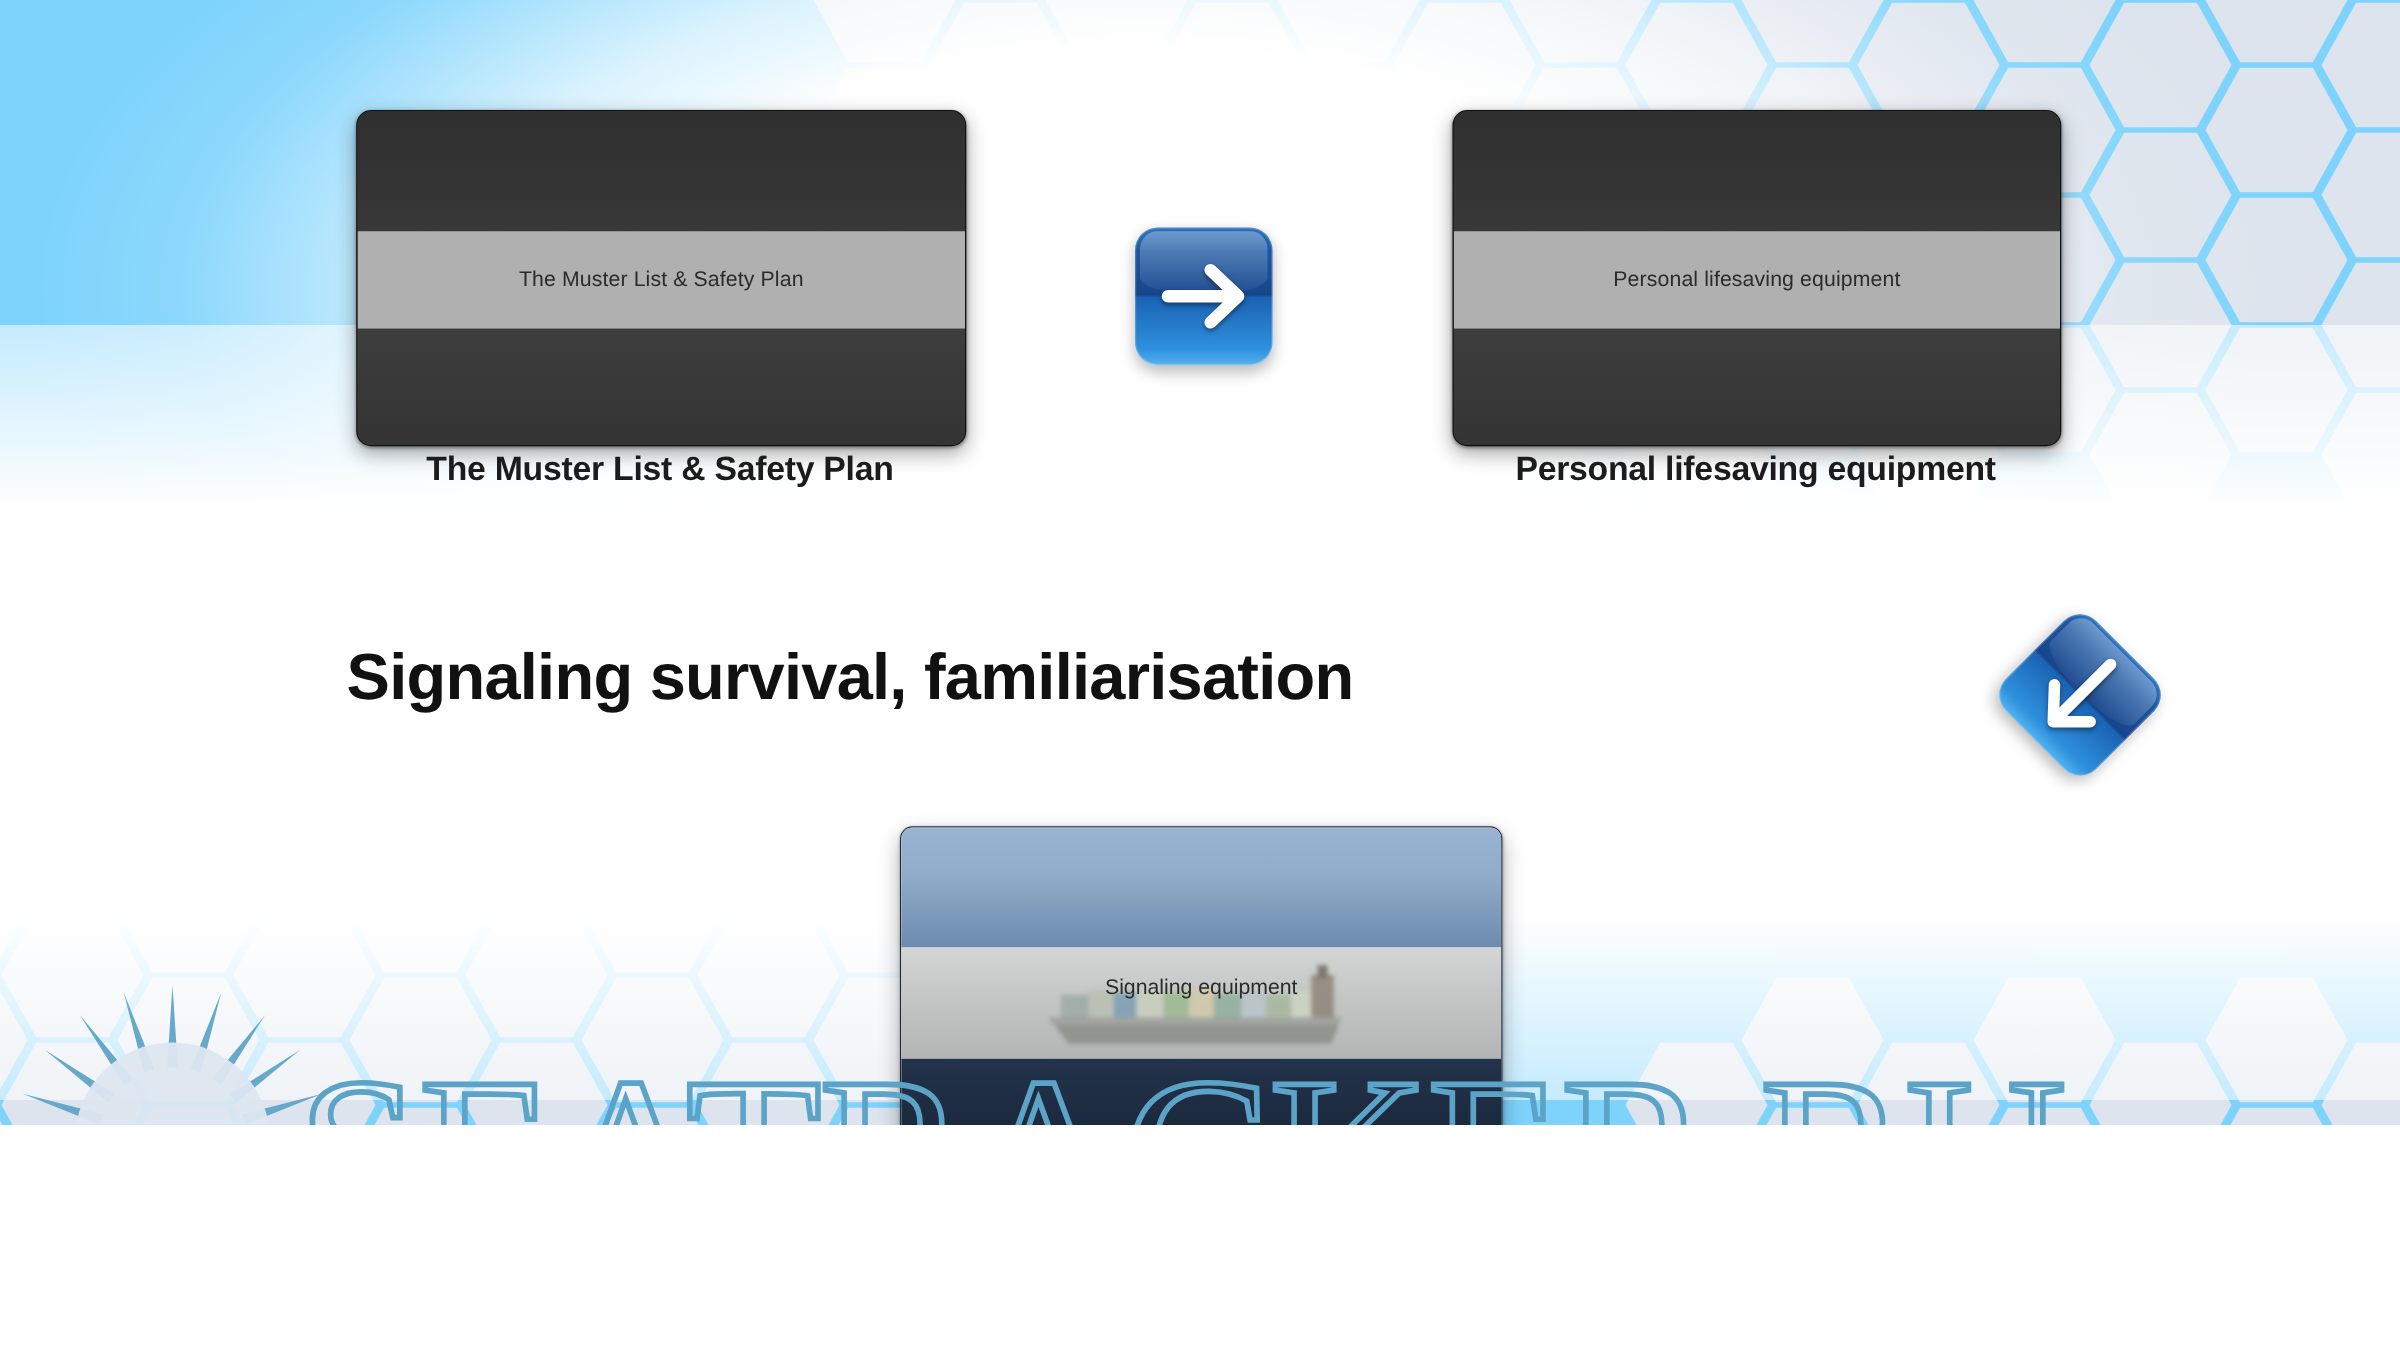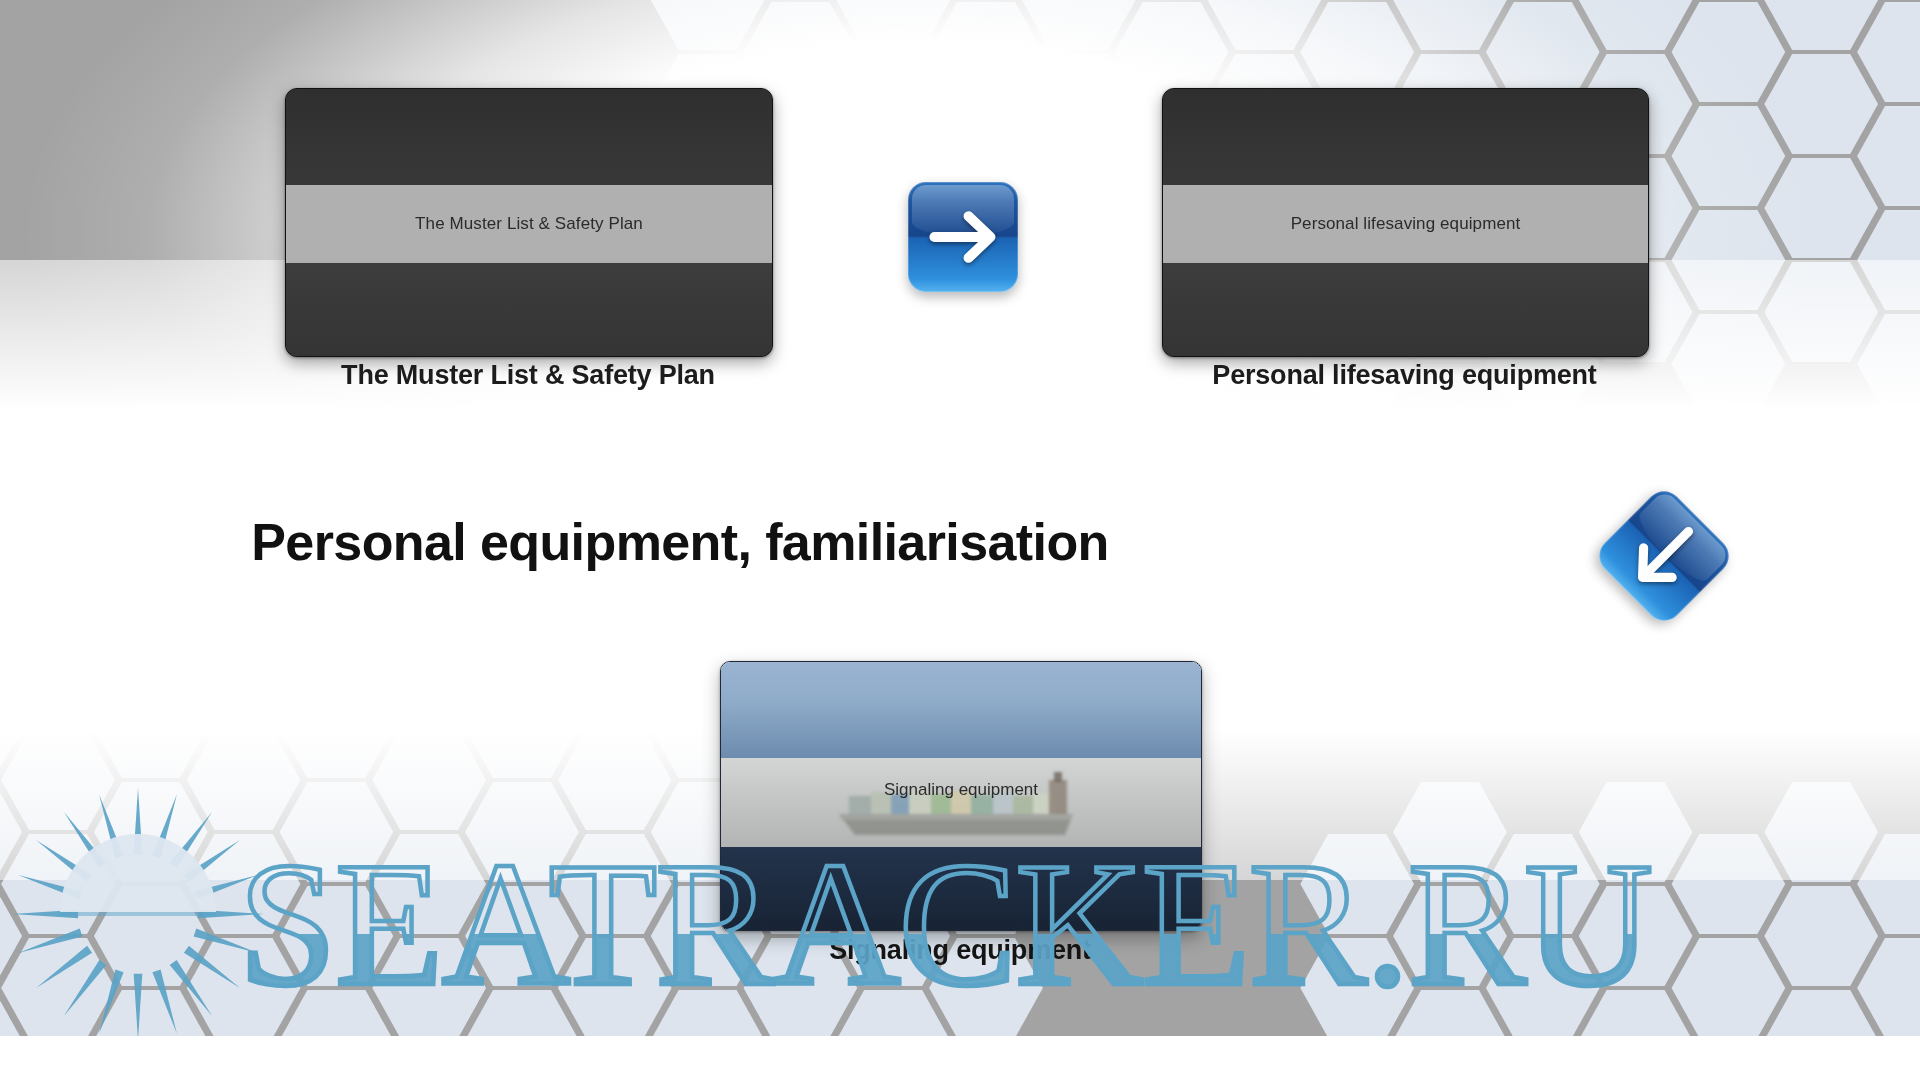--- a/index.html
+++ b/index.html
@@ -8,22 +8,22 @@
     width: 1920px;
     height: 1080px;
     overflow: hidden;
     background: #ffffff;
     font-family: "Liberation Sans", sans-serif;
   }
 
   #stage {
     position: relative;
     width: 1920px;
-    height: 1036px;
-    background: #a3a3a3;
+    height: 900px;
+    background: #7dd3fc;
     overflow: hidden;
   }
 
   
   .hex-layer {
     position: absolute;
     inset: 0;
     pointer-events: none;
   }
   .hex {
@@ -461,21 +461,21 @@
   <div class="blue-btn" style="left:908px; top:182px; width:110px; height:110px;">
     <div class="gloss"></div>
     <svg viewBox="0 0 100 100">
       <g stroke="#ffffff" stroke-width="9" fill="none" stroke-linecap="round" stroke-linejoin="round">
         <line x1="24" y1="50" x2="73" y2="50"></line>
         <polyline points="55,31 75,50 55,69"></polyline>
       </g>
     </svg>
   </div>
 
-  <div class="main-heading" style="left:0px; top:512px; width:1920px; padding-right:560px; box-sizing:border-box;">Personal equipment, familiarisation</div>
+  <div class="main-heading" style="left:0px; top:512px; width:1920px; padding-right:560px; box-sizing:border-box;">Signaling survival, familiarisation</div>
 
   <div class="blue-btn diamond" style="left:1613px; top:505px; width:102px; height:102px;">
     <div class="gloss"></div>
     <svg viewBox="0 0 100 100">
       <g stroke="#ffffff" stroke-width="9" fill="none" stroke-linecap="round" stroke-linejoin="round">
         <line x1="74" y1="26" x2="30" y2="70"></line>
         <polyline points="30,42 29,71 58,71"></polyline>
       </g>
     </svg>
   </div>

